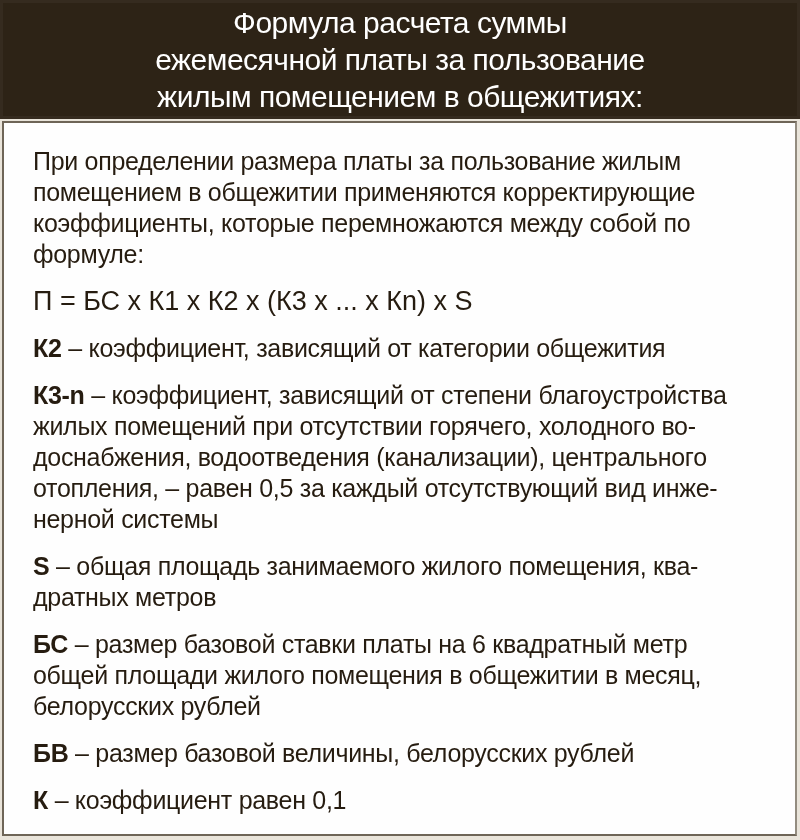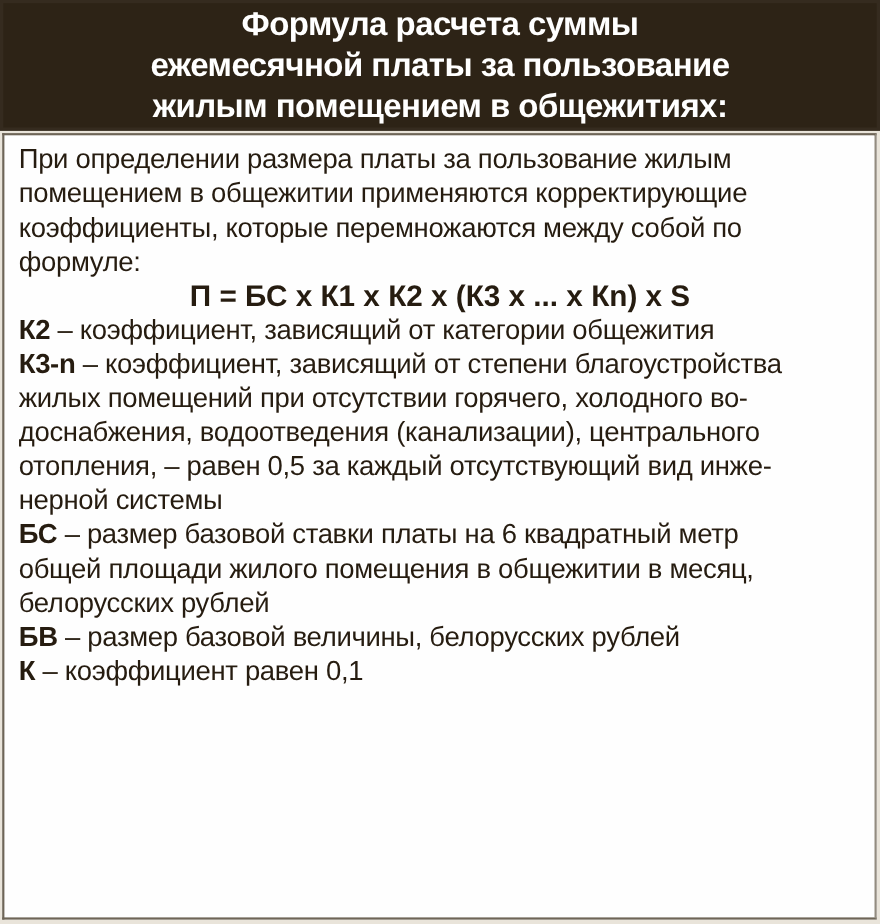--- a/index.html
+++ b/index.html
@@ -19,42 +19,42 @@
     box-shadow: inset 0 0 0 3px rgba(255,255,255,0.04);
     display: flex;
     align-items: center;
     justify-content: center;
   }
   .title {
     margin: 0;
     color: #ffffff;
     font-size: 30px;
     line-height: 37px;
-    font-weight: bold;
+    font-weight: normal;
     text-align: center;
     white-space: pre-line;
     letter-spacing: -0.5px;
   }
   .panel {
     position: absolute;
     top: 121px; left: 2px; right: 3px; bottom: 4px;
     box-sizing: border-box;
     background: #fefefe;
     border: 2px solid #6e6557;
     border-right-color: #938c80;
     padding: 7px 12px 0 13px;
     color: #261c10;
     font-size: 25px;
     line-height: 31px;
     letter-spacing: -0.3px;
   }
-  .panel p { margin: 0; white-space: pre-line; }
+  .panel p { margin: 16px; white-space: pre-line; }
   .formula {
-    font-weight: bold;
-    text-align: center;
+    font-weight: normal;
+    text-align: left;
     font-size: 27px;
     letter-spacing: 0;
   }
   .term { font-weight: bold; }
 </style>
 </head>
 <body>
 
 <div class="page">
 
@@ -76,20 +76,22 @@
 
 
     <p class="def"><b class="term">К2</b> <span>– коэффициент, зависящий от категории общежития</span></p>
 
     <p class="def"><b class="term">К3-n</b> <span>– коэффициент, зависящий от степени благоустройства
 жилых помещений при отсутствии горячего, холодного во-
 доснабжения, водоотведения (канализации), центрального
 отопления, – равен 0,5 за каждый отсутствующий вид инже-
 нерной системы</span></p>
 
+    <p class="def"><b class="term">S</b> <span>– общая площадь занимаемого жилого помещения, ква-
+дратных метров</span></p>
 
 
     <p class="def"><b class="term">БС</b> <span>– размер базовой ставки платы на 6 квадратный метр
 общей площади жилого помещения в общежитии в месяц,
 белорусских рублей</span></p>
 
     <p class="def"><b class="term">БВ</b> <span>– размер базовой величины, белорусских рублей</span></p>
 
     <p class="def"><b class="term">К</b> <span>– коэффициент равен 0,1</span></p>
 

